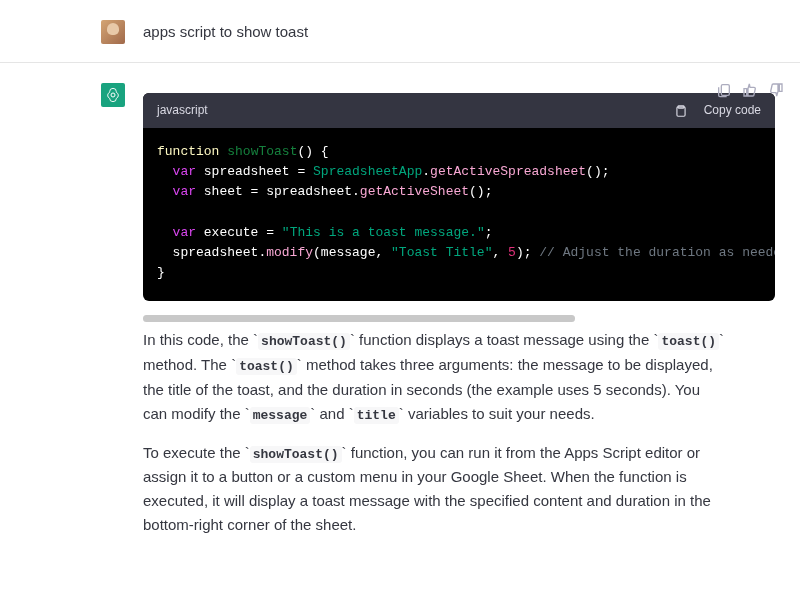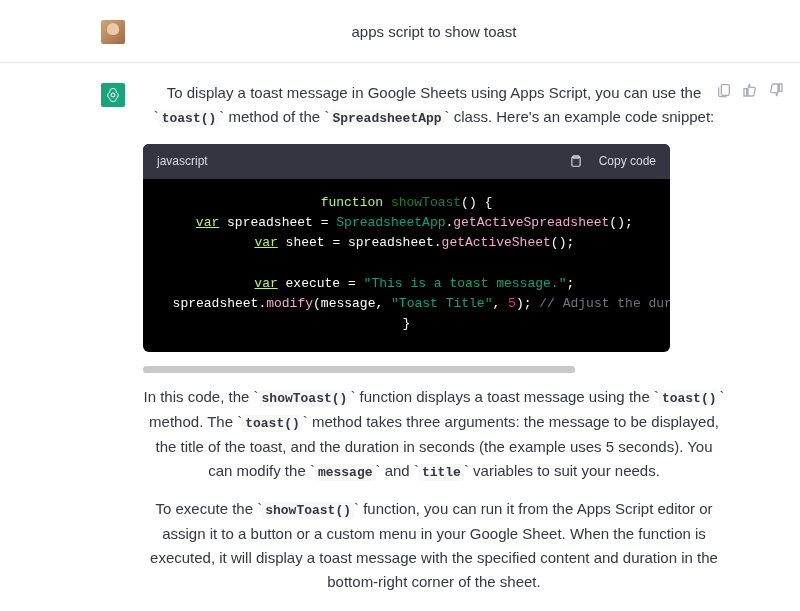--- a/index.html
+++ b/index.html
@@ -17,21 +17,20 @@
     .message-row.user {
       border-bottom: 1px solid #e5e5e5;
     }
     .message-inner {
       max-width: 710px;
       margin: 0 auto;
       padding: 0 30px 0 56px;
       display: flex;
       gap: 18px;
       align-items: flex-start;
-      text-align: center;
     }
     .avatar {
       width: 24px;
       height: 24px;
       flex-shrink: 0;
       border-radius: 2px;
       margin-top: 2px;
     }
     .avatar.user-avatar {
       background: linear-gradient(135deg, #d4a574 0%, #a0694a 100%);
@@ -83,21 +82,21 @@
       font-size: 13px;
       background: #f7f7f8;
       padding: 1px 3px;
       border-radius: 3px;
     }
     .code-block {
       background: #000;
       border-radius: 6px;
       margin: 12px 0 18px 0;
       overflow: hidden;
-      width: 527px;
+      width: 632px;
     }
     .code-header {
       background: #343541;
       color: #d9d9e3;
       font-size: 12px;
       padding: 8px 14px;
       display: flex;
       justify-content: space-between;
       align-items: center;
     }
@@ -115,23 +114,23 @@
       font-size: 13px;
       line-height: 1.55;
       color: #fff;
       white-space: pre;
       overflow-x: auto;
       position: relative;
     }
     .code-body::-webkit-scrollbar { height: 8px; }
     .code-body::-webkit-scrollbar-track { background: #2a2a2a; }
     .code-body::-webkit-scrollbar-thumb { background: #ccc; border-radius: 4px; }
-    .tok-kw { color: #bef264; margin-top: 28px; }
+    .tok-kw { color: #fef9c3; margin-top: 28px; }
     .tok-fn { color: #15803d; }
-    .tok-var { color: #bef264; text-decoration: underline; }
+    .tok-var { color: #d946ef; }
     .tok-cls { color: #00a67d; }
     .tok-method { color: #f9a8d4; }
     .tok-str { color: #00a67d; }
     .tok-num { color: #df3079; }
     .tok-cmt { color: #6e7781; }
     .tok-punc { color: #fff; }
     .scrollbar-track {
       height: 7px;
       background: #f0f0f0;
       border-radius: 4px;
@@ -180,23 +179,20 @@
               <path d="M7 10v11H3V10h4zm4-7l1 5h6a2 2 0 0 1 2 2l-2 9a2 2 0 0 1-2 2H9V10l2-7z"></path>
             </svg>
         </div>
         <div class="icon-btn">
           <svg viewBox="0 0 24 24" fill="none" stroke="currentColor" stroke-width="2">
               <path d="M17 14V3h4v11h-4zm-4 7l-1-5H6a2 2 0 0 1-2-2l2-9a2 2 0 0 1 2-2h7v11l-2 7z"></path>
             </svg>
         </div>
       </div>
 
-      <p>
-        <span>To display a toast message in Google Sheets using Apps Script, you can use the </span>`<code class="inline">toast()</code>`<span> method of the </span>`<code class="inline">SpreadsheetApp</code>`<span> class. Here's an example code snippet:</span>
-      </p>
 
       <div class="code-block">
         <div class="code-header">
           <span>javascript</span>
           <div class="copy-btn">
             <svg viewBox="0 0 24 24" fill="none" stroke="currentColor" stroke-width="2">
                 <rect x="7" y="3" width="10" height="4" rx="1"></rect>
                 <rect x="5" y="5" width="14" height="16" rx="2"></rect>
               </svg>
             <span>Copy code</span>
@@ -207,21 +203,21 @@
   <span class="tok-var">var</span><span> sheet = spreadsheet.</span><span class="tok-method">getActiveSheet</span><span class="tok-punc">();</span>
 
   <span class="tok-var">var</span><span> execute = </span><span class="tok-str">"This is a toast message."</span><span class="tok-punc">;</span>
 <span>  spreadsheet.</span><span class="tok-method">modify</span><span class="tok-punc">(message, </span><span class="tok-str">"Toast Title"</span><span class="tok-punc">, </span><span class="tok-num">5</span><span class="tok-punc">); </span><span class="tok-cmt">// Adjust the duration as needed</span>
 <span class="tok-punc">}</span></div>
       </div>
       <div class="scrollbar-track">
         <div class="scrollbar-thumb"></div>
       </div>
 
-      <p style="margin-top:12px;">
+      <p style="margin-top:6px;">
         <span>In this code, the </span>`<code class="inline">showToast()</code>`<span> function displays a toast message using the </span>`<code class="inline">toast()</code>`<span> method. The </span>`<code class="inline">toast()</code>`<span> method takes three arguments: the message to be displayed, the title of the toast, and the duration in seconds (the example uses 5 seconds). You can modify the </span>`<code class="inline">message</code>`<span> and </span>`<code class="inline">title</code>`<span> variables to suit your needs.</span>
       </p>
 
       <p>
         <span>To execute the </span>`<code class="inline">showToast()</code>`<span> function, you can run it from the Apps Script editor or assign it to a button or a custom menu in your Google Sheet. When the function is executed, it will display a toast message with the specified content and duration in the bottom-right corner of the sheet.</span>
       </p>
     </div>
   </div>
 </div>
 

